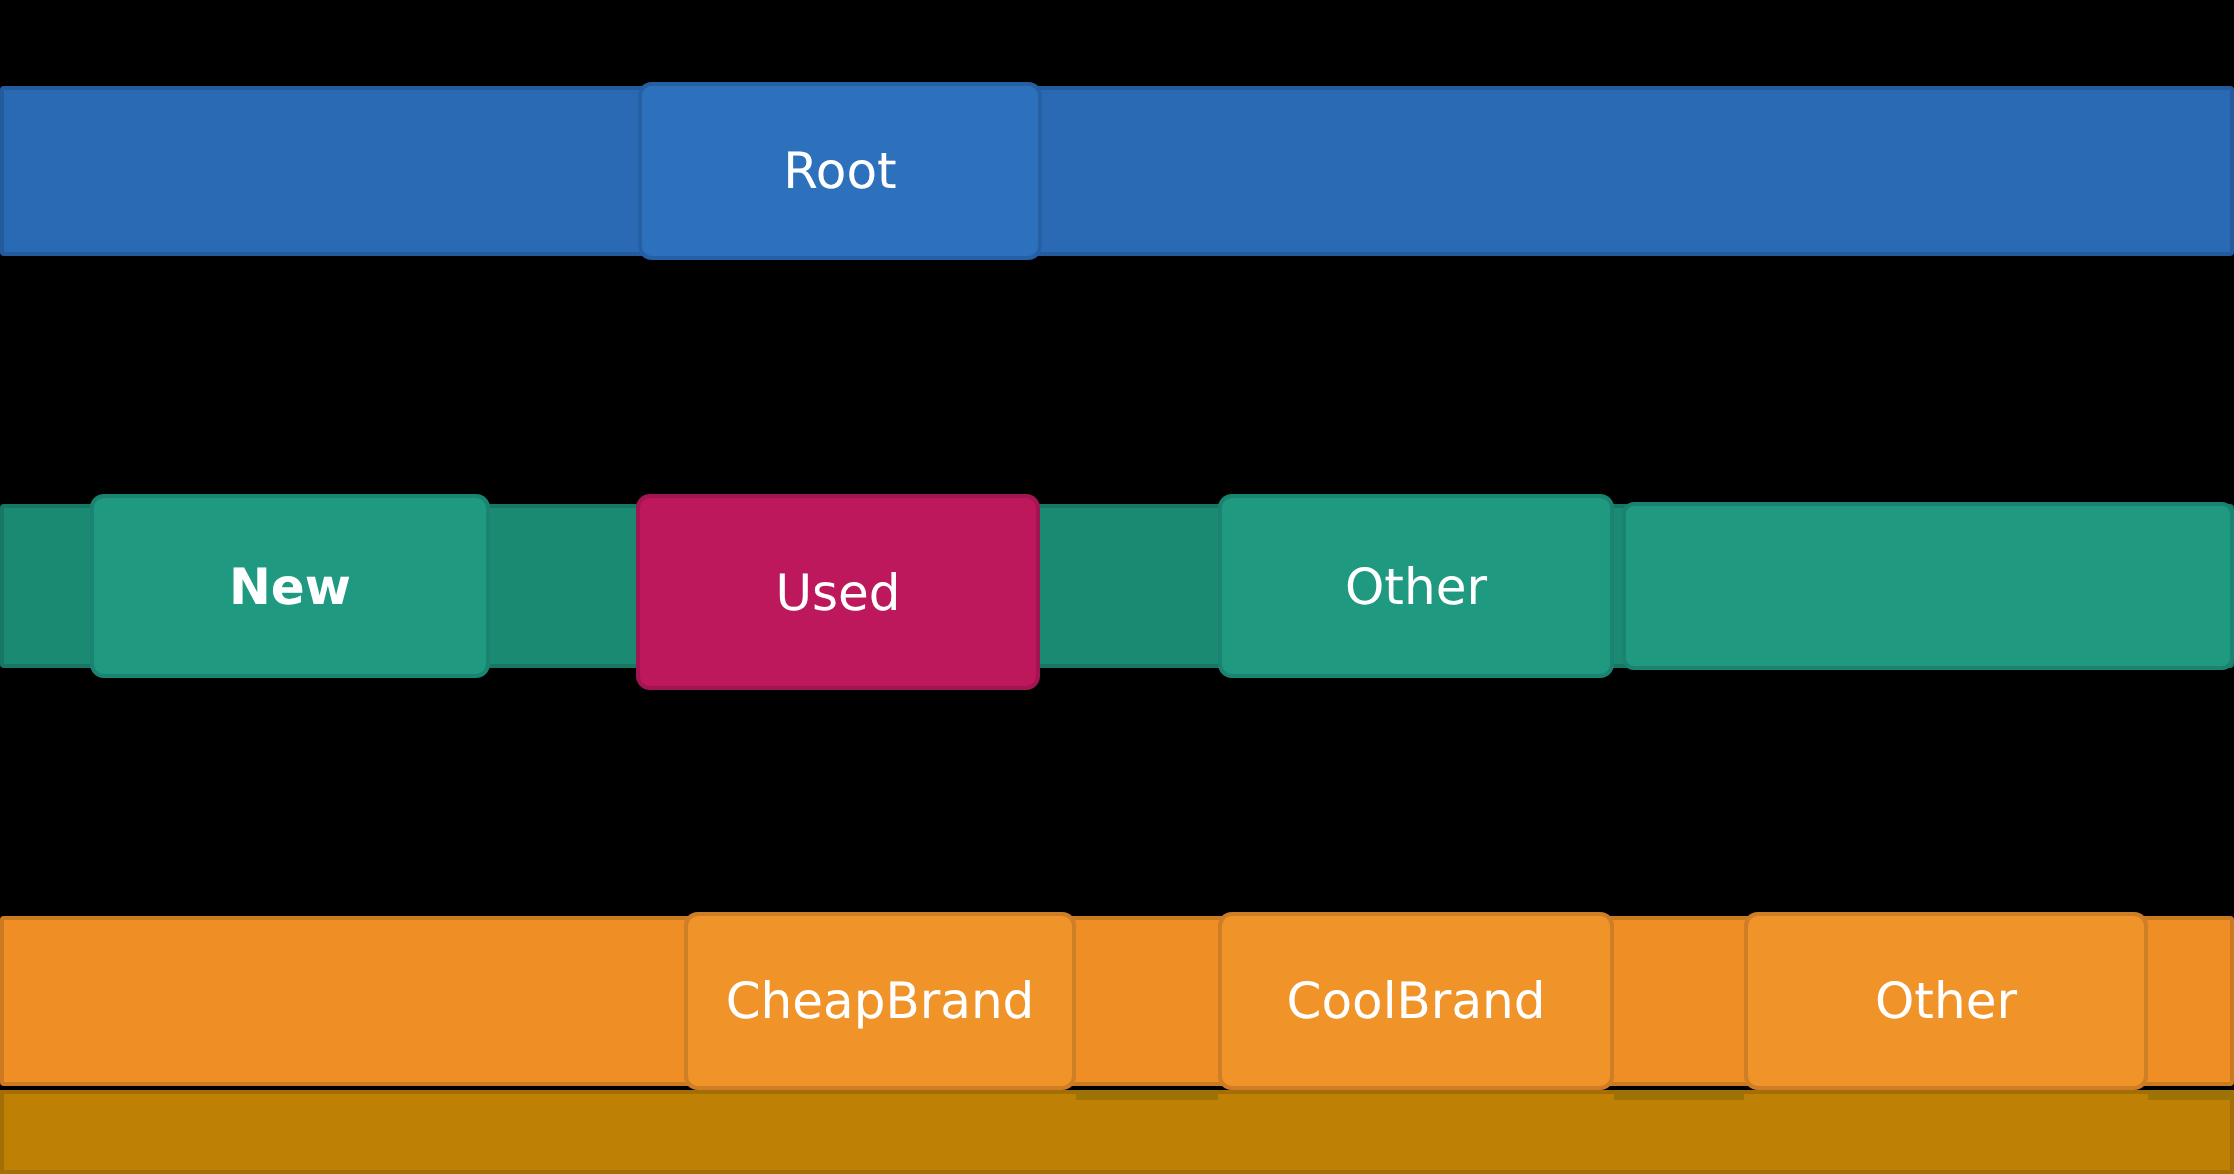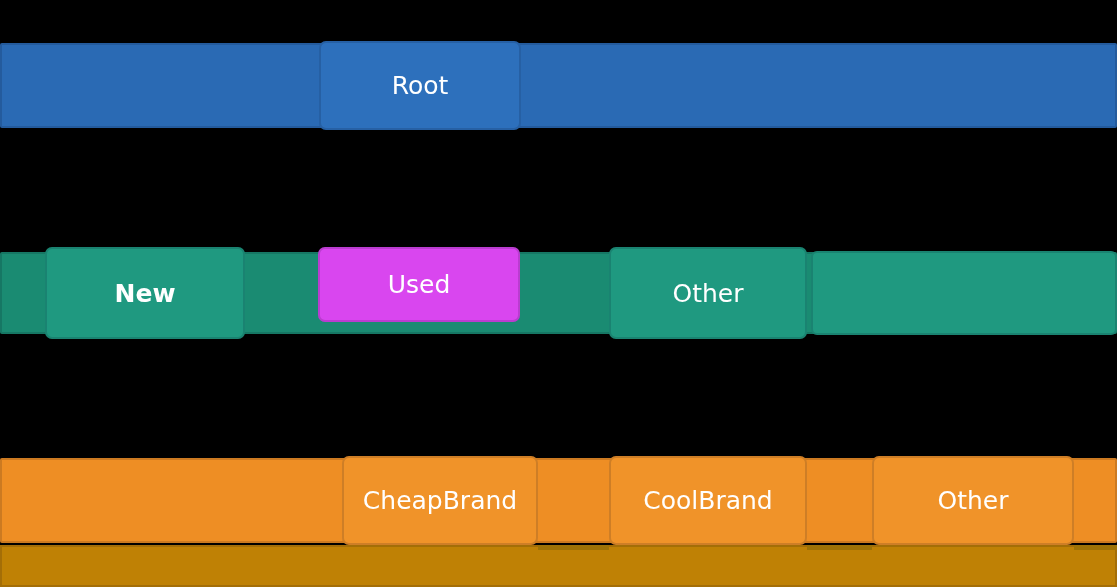--- a/index.html
+++ b/index.html
@@ -41,21 +41,21 @@
 
   <div class="tile bar" style="left:0px; top:43px; width:1117px; height:85px; background:#2a6ab4;"></div>
   <div class="tile node" style="left:319px; top:41px; width:202px; height:89px; background:#2d70bc;">
     <span class="lbl">Root</span>
   </div>
 
   <div class="tile bar" style="left:0px; top:252px; width:1117px; height:82px; background:#1a8b72;"></div>
   <div class="tile node" style="left:45px; top:247px; width:200px; height:92px; background:#1f9980;font-weight:bold;">
     <span class="lbl">New</span>
   </div>
-  <div class="tile node" style="left:318px; top:247px; width:202px; height:75px; background:#d946ef;">
+  <div class="tile node" style="left:318px; top:247px; width:202px; height:98px; background:#be185d;">
     <span class="lbl">Used</span>
   </div>
   <div class="tile node" style="left:609px; top:247px; width:198px; height:92px; background:#1f9980;">
     <span class="lbl">Other</span>
   </div>
   <div class="tile node" style="left:811px; top:251px; width:306px; height:84px; background:#1f9980; border-radius:6px;">
     <span class="lbl"></span>
   </div>
 
   <div class="tile bar" style="left:0px; top:458px; width:1117px; height:85px; background:#ee8e24;"></div>

